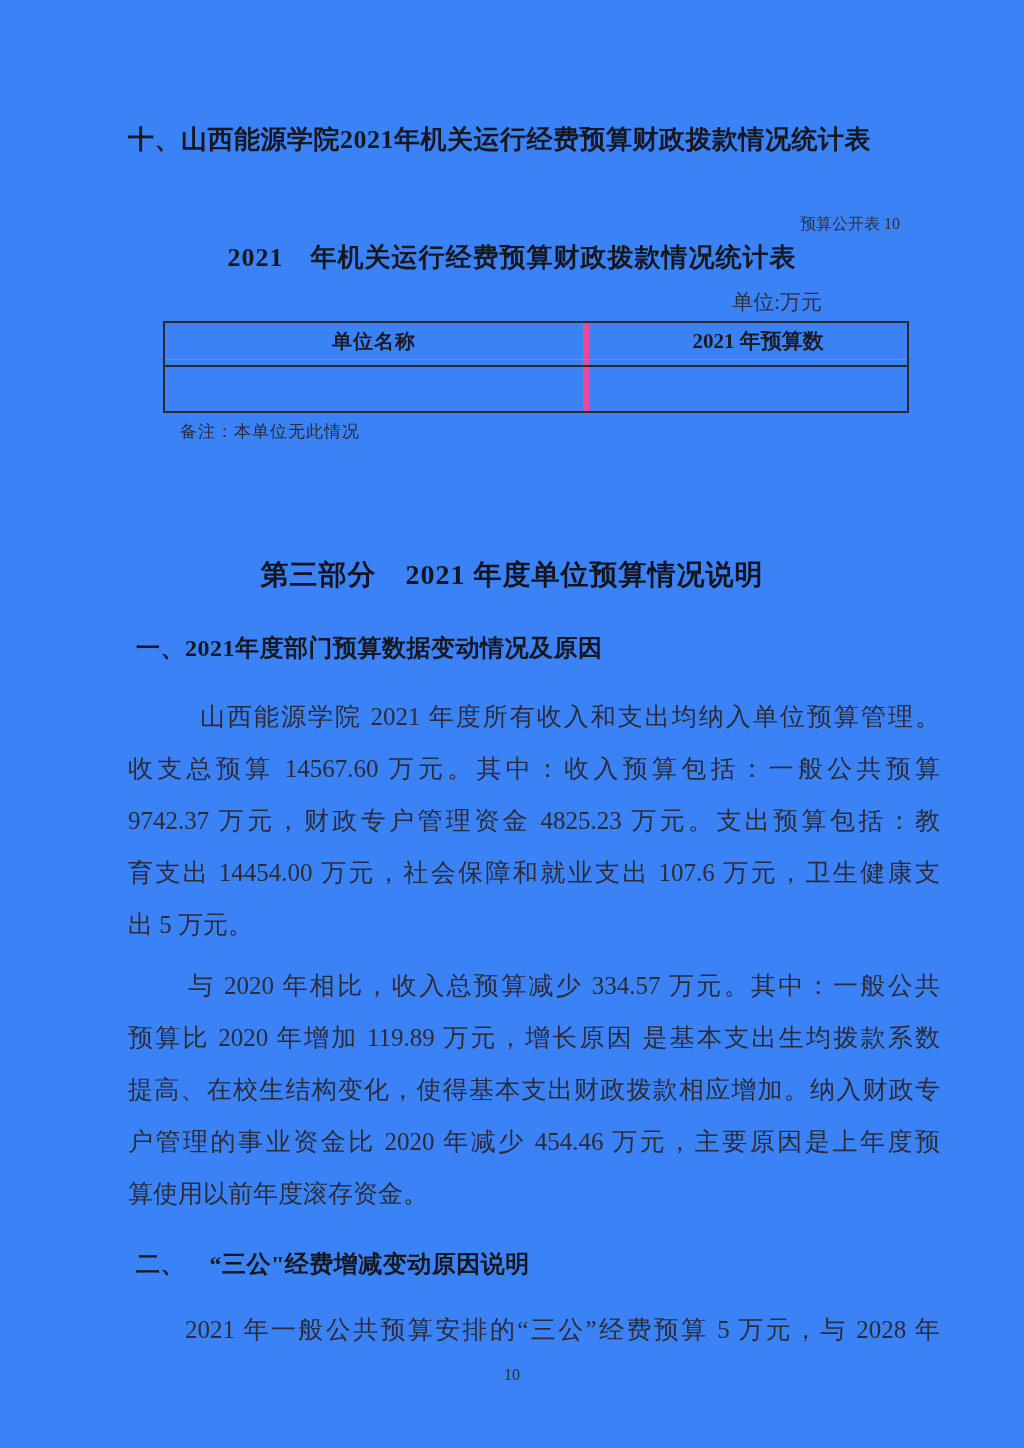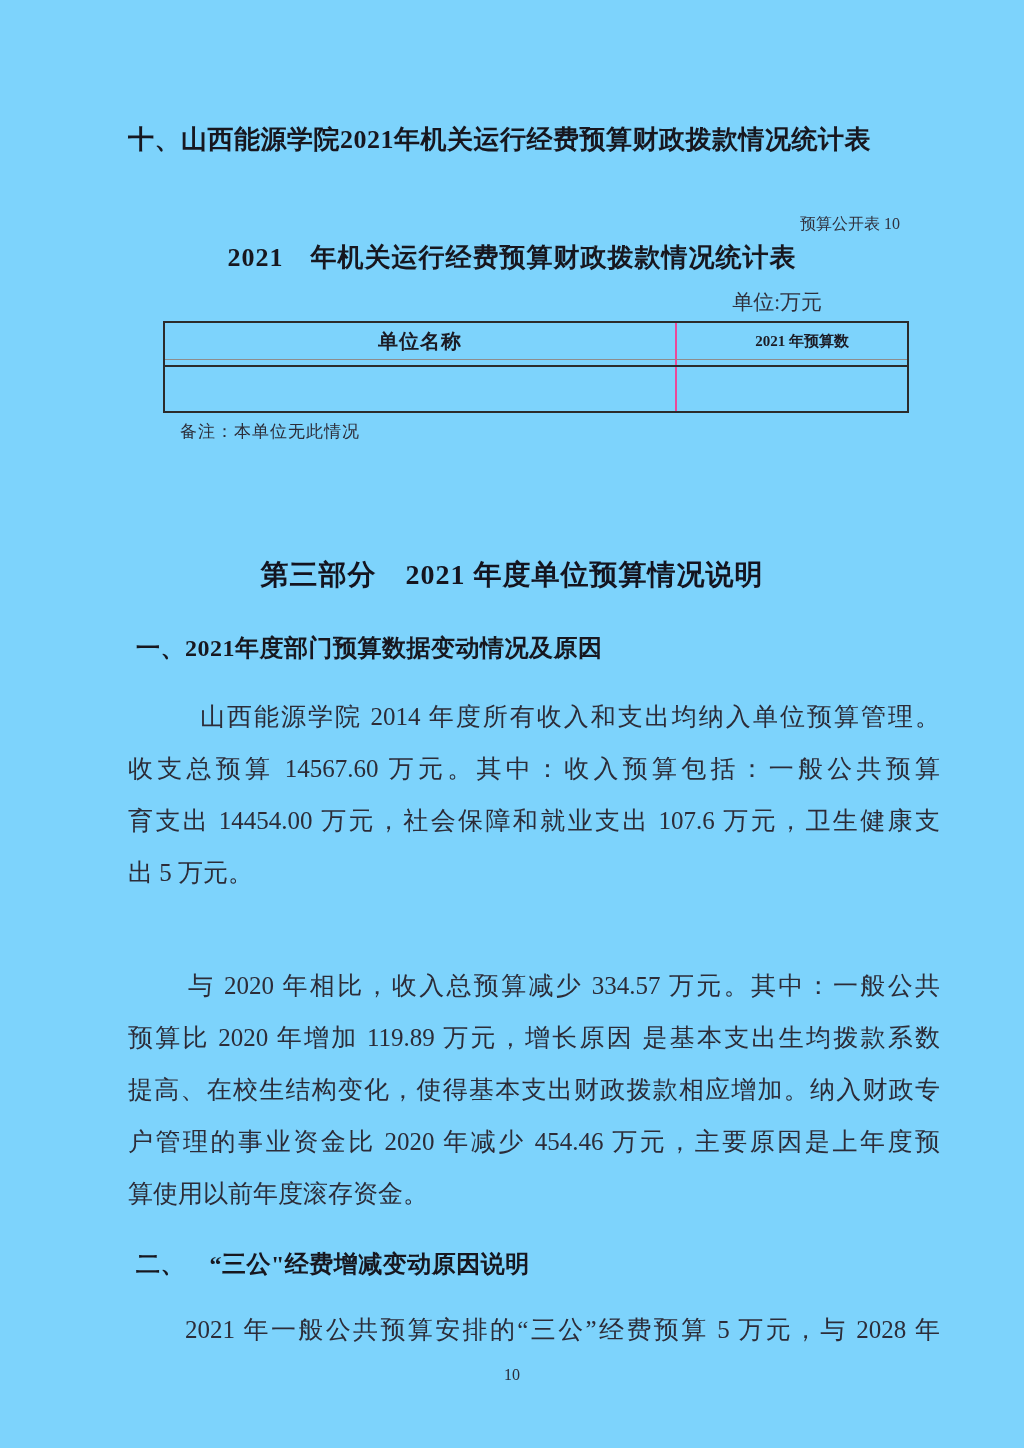--- a/index.html
+++ b/index.html
@@ -1,20 +1,20 @@
 <!DOCTYPE html>
 <html><head>
 <meta charset="utf-8">
 <style>
   html, body { margin: 0; padding: 0; background: #ffffff; }
   .doc {
     position: relative;
     width: 1024px;
     height: 1448px;
-    background: #7dd3fc;
+    background: #3b82f6;
     font-family: "Liberation Serif", "DejaVu Serif", serif;
     color: #26262f;
     overflow: hidden;
   }
 
   .doc-title {
     position: absolute;
     left: 128px;
     top: 122px;
     font-size: 26px;
@@ -56,41 +56,41 @@
   .tbl {
     position: absolute;
     left: 163px;
     top: 321px;
     width: 746px;
     border: 2px solid #2b2b2b;
     box-sizing: border-box;
   }
   .tbl-row { display: flex; }
   .cell-1 {
-    width: 512px;
+    width: 424px;
     box-sizing: border-box;
-    border-right: 2px solid #ec4899;
+    border-right: 6px solid #ec4899;
     display: flex;
     align-items: center;
     justify-content: center;
   }
   .cell-2 {
     flex: 1;
     display: flex;
     align-items: center;
     justify-content: center;
   }
   .tbl-head { height: 37px; }
   .tbl-head .cell-1, .tbl-head .cell-2 {
     border-bottom: 1px solid #8d8d8d;
     font-weight: bold;
     color: #1b1b24;
   }
   .tbl-head .cell-1 { font-size: 20px; letter-spacing: 1px; }
-  .tbl-head .cell-2 { font-size: 15px; padding-left: 20px; }
+  .tbl-head .cell-2 { font-size: 21px; padding-left: 20px; }
   .tbl-sep { height: 5px; border-bottom: 2px solid #2b2b2b; }
   .tbl-body { height: 44px; }
 
   .tbl-note {
     position: absolute;
     left: 180px;
     top: 420px;
     font-size: 17px;
     color: #2c2c37;
     letter-spacing: 1px;
@@ -192,22 +192,23 @@
     </div>
   </div>
 
   <div class="tbl-note">备注：本单位无此情况</div>
 
   <div class="part-heading">第三部分　2021 年度单位预算情况说明</div>
 
   <div class="sec-heading sec-1">一、2021年度部门预算数据变动情况及原因</div>
 
   <div class="para p1">
-    <div class="bline ind-1">山西能源学院 2014 年度所有收入和支出均纳入单位预算管理。</div>
+    <div class="bline ind-1">山西能源学院 2021 年度所有收入和支出均纳入单位预算管理。</div>
     <div class="bline">收支总预算 14567.60 万元。其中：收入预算包括：一般公共预算</div>
+    <div class="bline">9742.37 万元，财政专户管理资金 4825.23 万元。支出预算包括：教</div>
     <div class="bline">育支出 14454.00 万元，社会保障和就业支出 107.6 万元，卫生健康支</div>
     <div class="bline no-stretch">出 5 万元。</div>
   </div>
 
   <div class="para p2">
     <div class="bline ind-2">与 2020 年相比，收入总预算减少 334.57 万元。其中：一般公共</div>
     <div class="bline">预算比 2020 年增加 119.89 万元，增长原因 是基本支出生均拨款系数</div>
     <div class="bline">提高、在校生结构变化，使得基本支出财政拨款相应增加。纳入财政专</div>
     <div class="bline">户管理的事业资金比 2020 年减少 454.46 万元，主要原因是上年度预</div>
     <div class="bline no-stretch">算使用以前年度滚存资金。</div>

